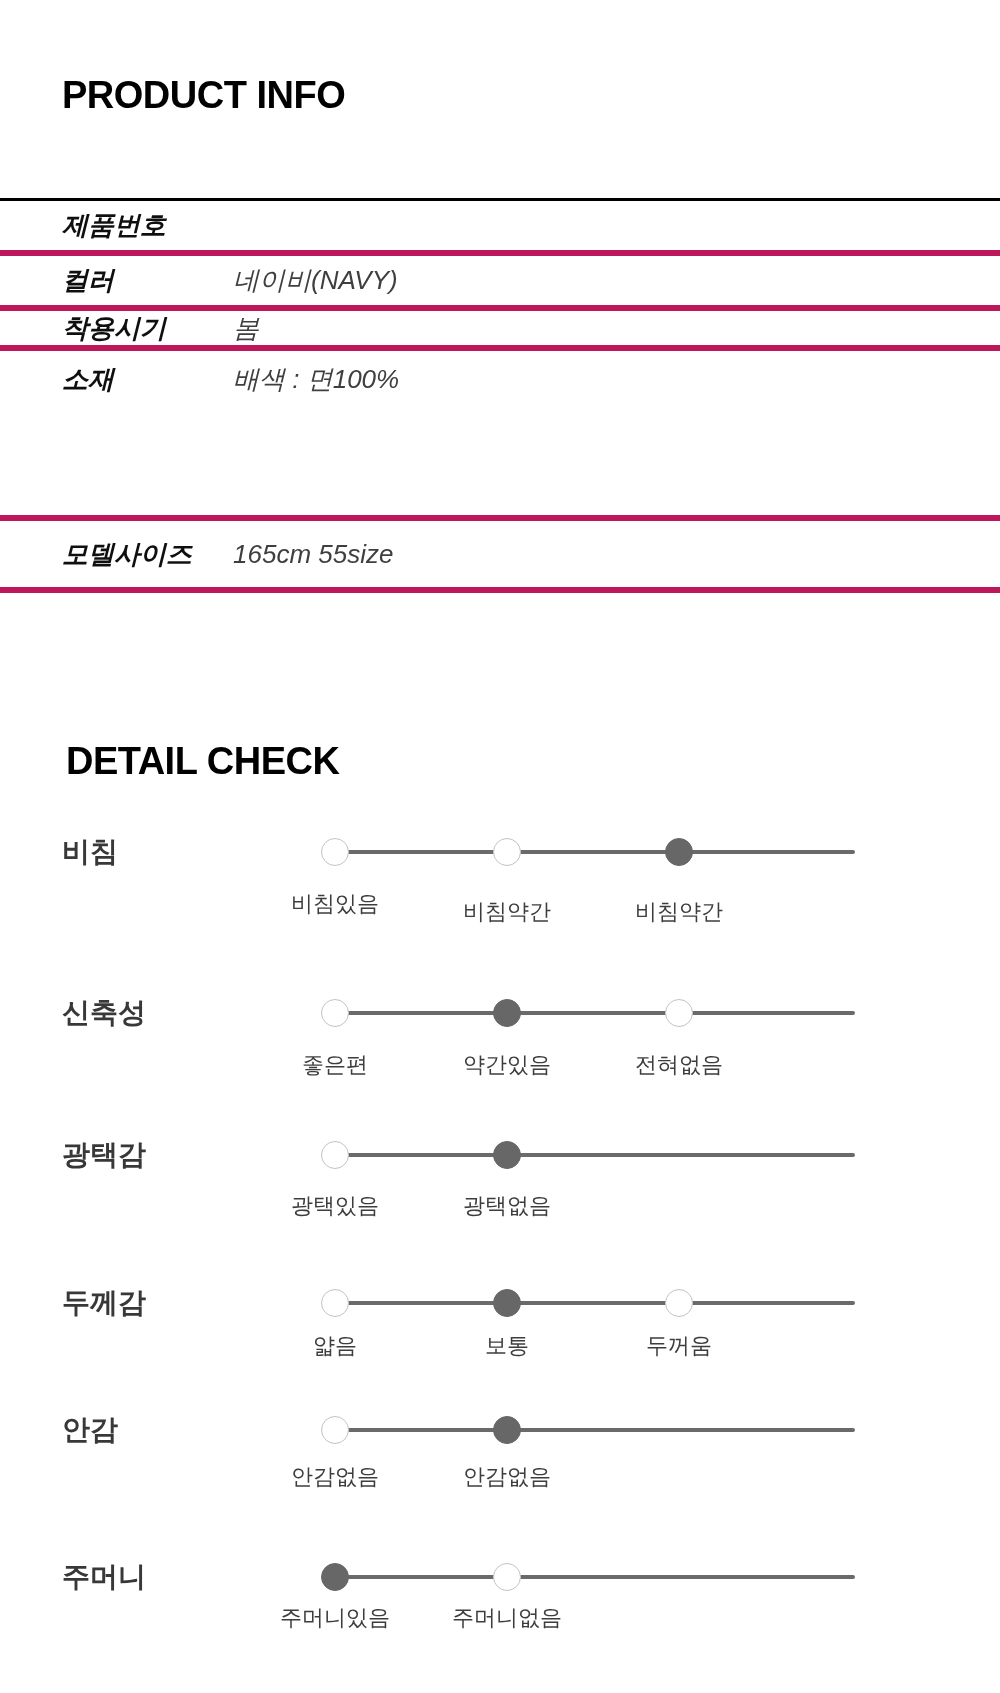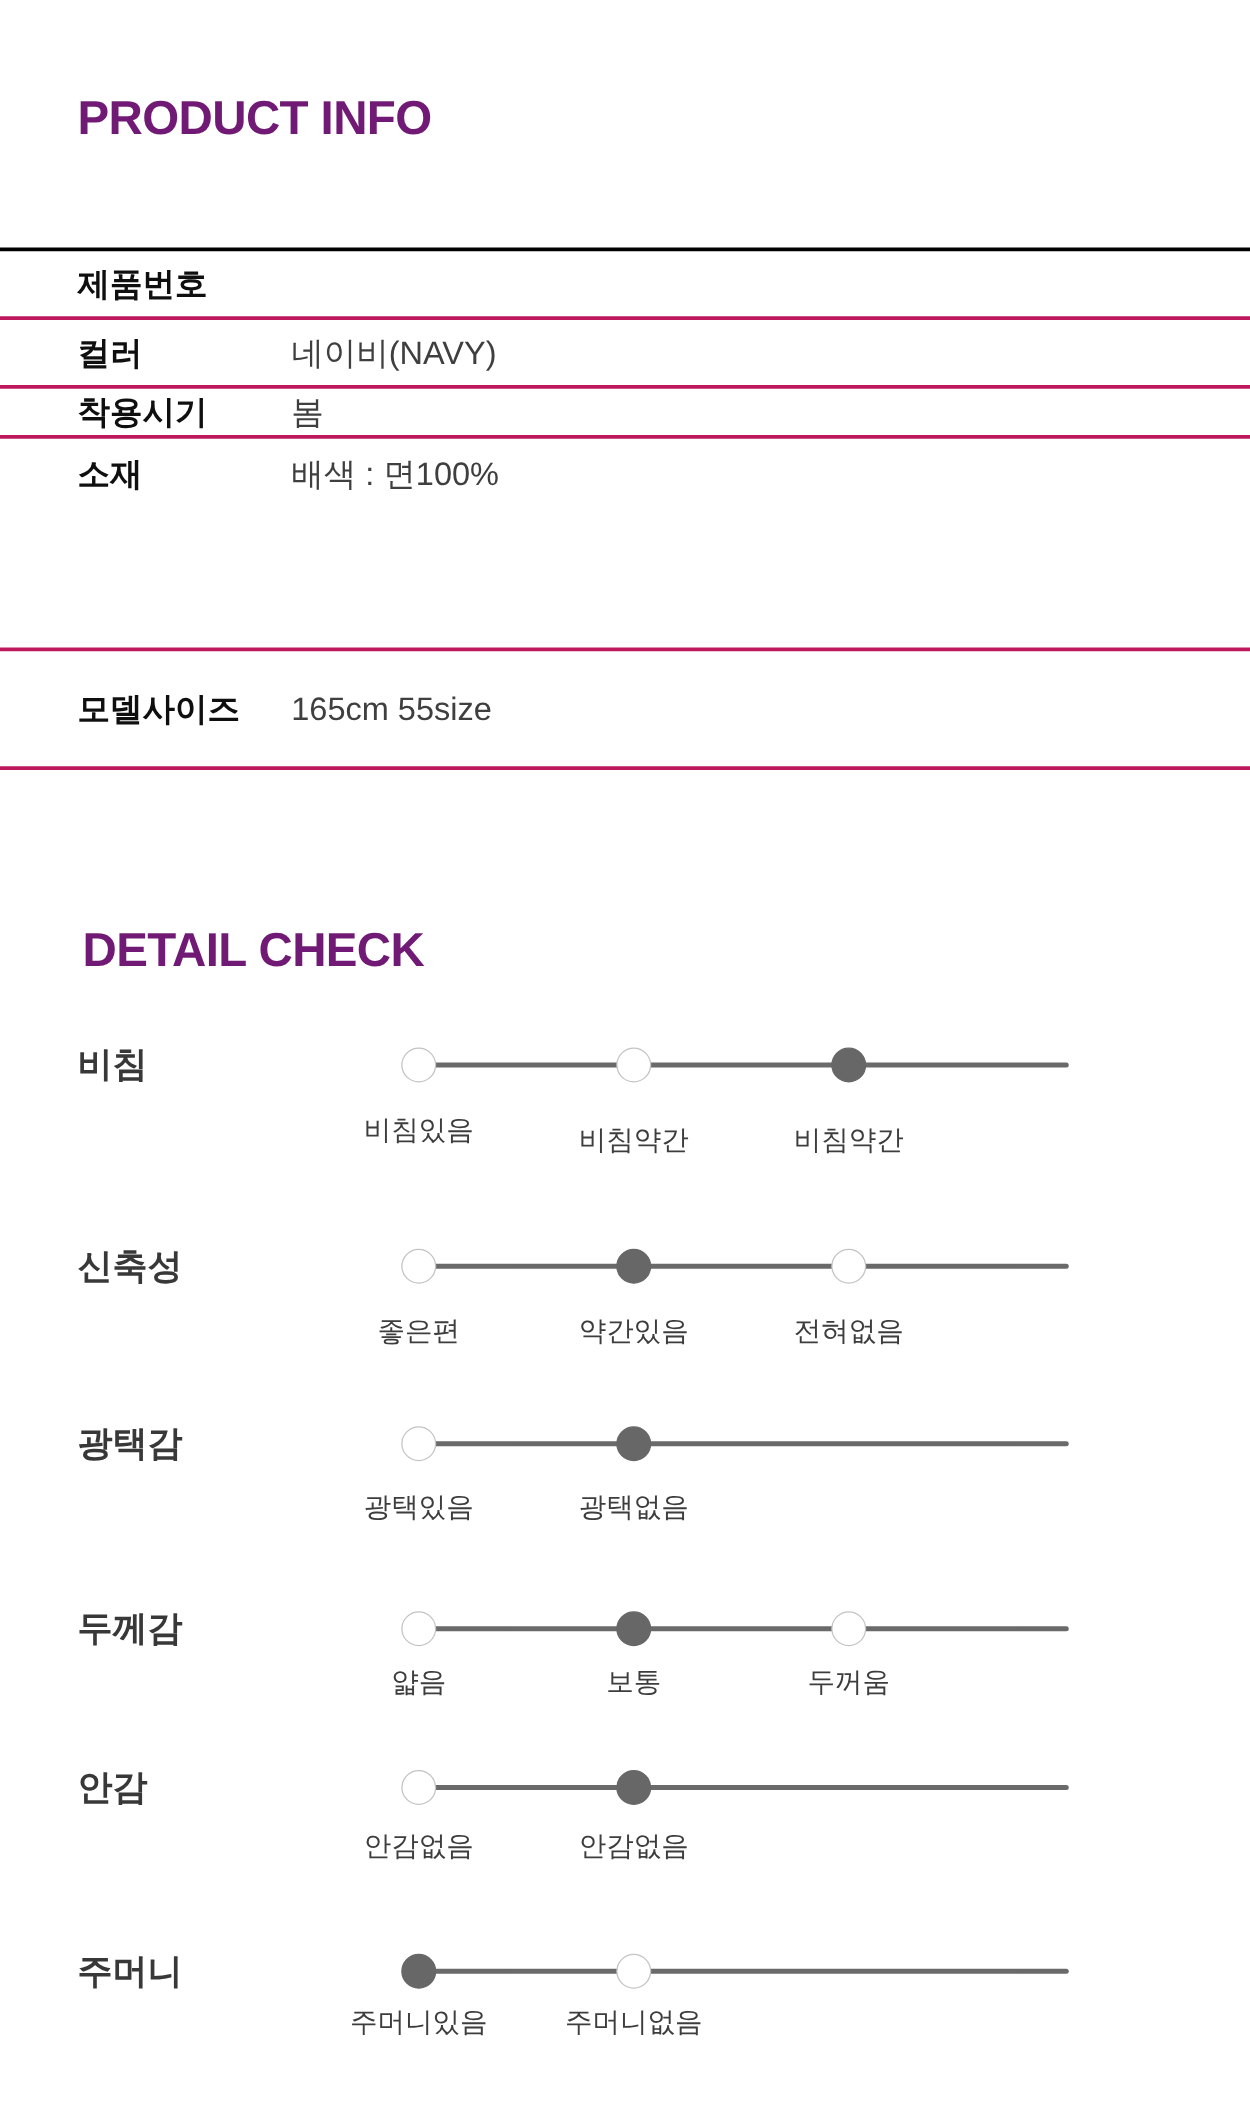--- a/index.html
+++ b/index.html
@@ -2,42 +2,43 @@
 <html><head>
 <meta charset="utf-8">
 <style>
   html,body{margin:0;padding:0;background:#ffffff;}
   .page{
     position:relative;width:1000px;height:1693px;background:#ffffff;overflow:hidden;
     font-family:"Liberation Sans","DejaVu Sans",sans-serif;
   }
   .section-title{
     position:absolute;left:62px;margin:0;
-    font-size:38px;font-weight:700;color:#701a75;letter-spacing:-0.5px;line-height:1;
+    font-size:38px;font-weight:700;color:#000000;letter-spacing:-0.5px;line-height:1;
   }
   #product-info-title{top:76px;}
   #detail-check-title{top:742px;left:66px;}
 
   
   .info-table{
     position:absolute;top:198px;left:0;width:1000px;
     border-top:3px solid #000000;
   }
   .info-row{
     display:flex;align-items:center;box-sizing:border-box;
-    border-bottom:3px solid #be185d;
+    border-bottom:6px solid #be185d;
+    font-style:italic;
   }
   .info-row .row-label{
     padding-left:62px;width:233px;flex:0 0 auto;box-sizing:border-box;
     font-size:26px;font-weight:700;color:#0f0f0f;
   }
   .info-row .row-value{
     flex:1;font-size:26px;font-weight:400;color:#3f3f3f;
   }
-  .h55{height:55px;} .h54{height:54px;} .h51{height:40px;} .h170{height:170px;} .h77{height:95px;}
+  .h55{height:55px;} .h54{height:54px;} .h51{height:40px;} .h170{height:170px;} .h77{height:72px;}
   .info-row.material{align-items:flex-start;padding-top:4px;}
   .info-row.material .row-label,
   .info-row.material .row-value div{line-height:48px;}
 
   
   .detail-title{
     position:absolute;left:62px;height:38px;line-height:38px;
     font-size:28px;font-weight:700;color:#383838;white-space:nowrap;
   }
   .slider-track{

